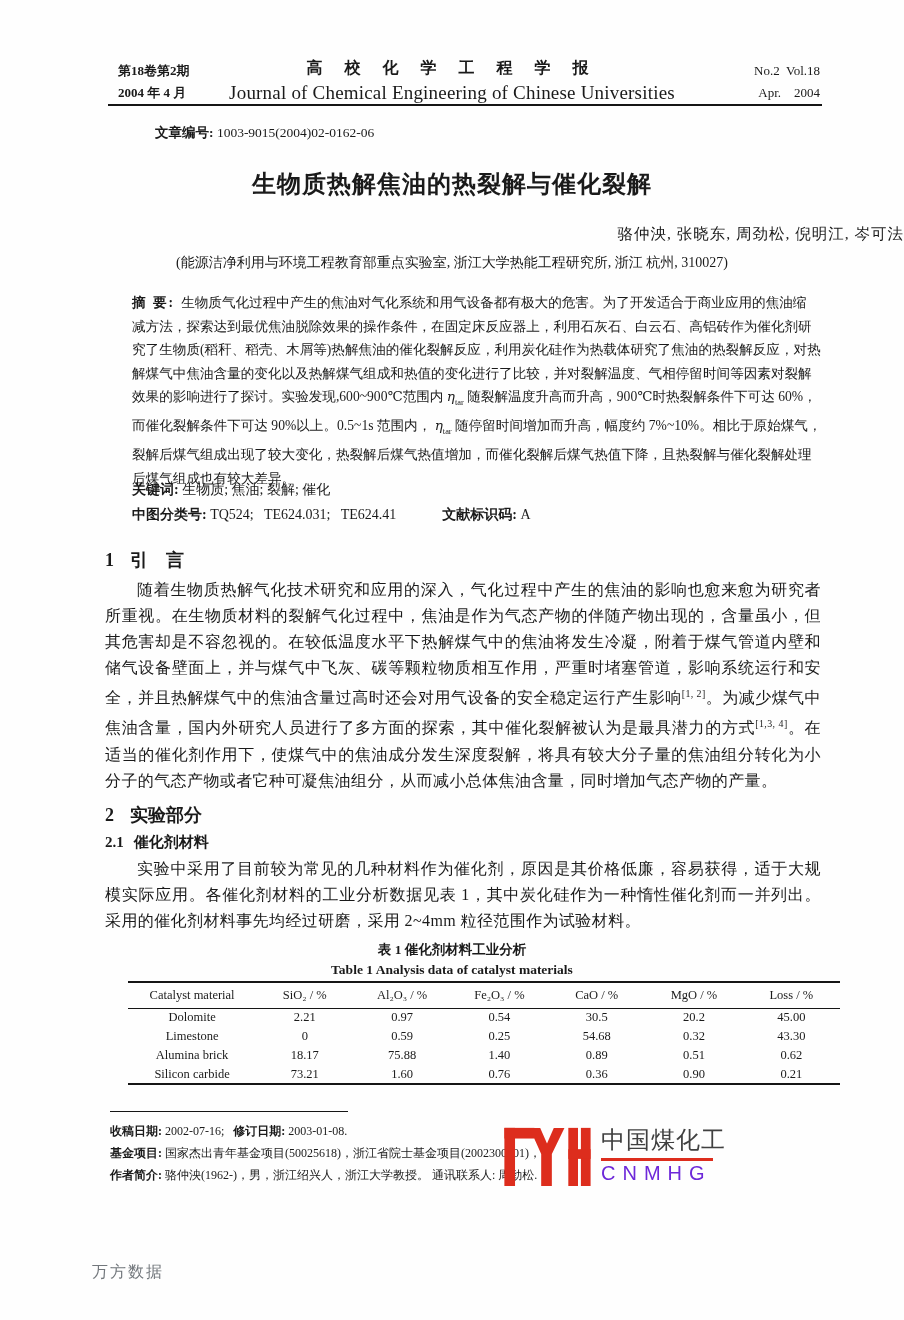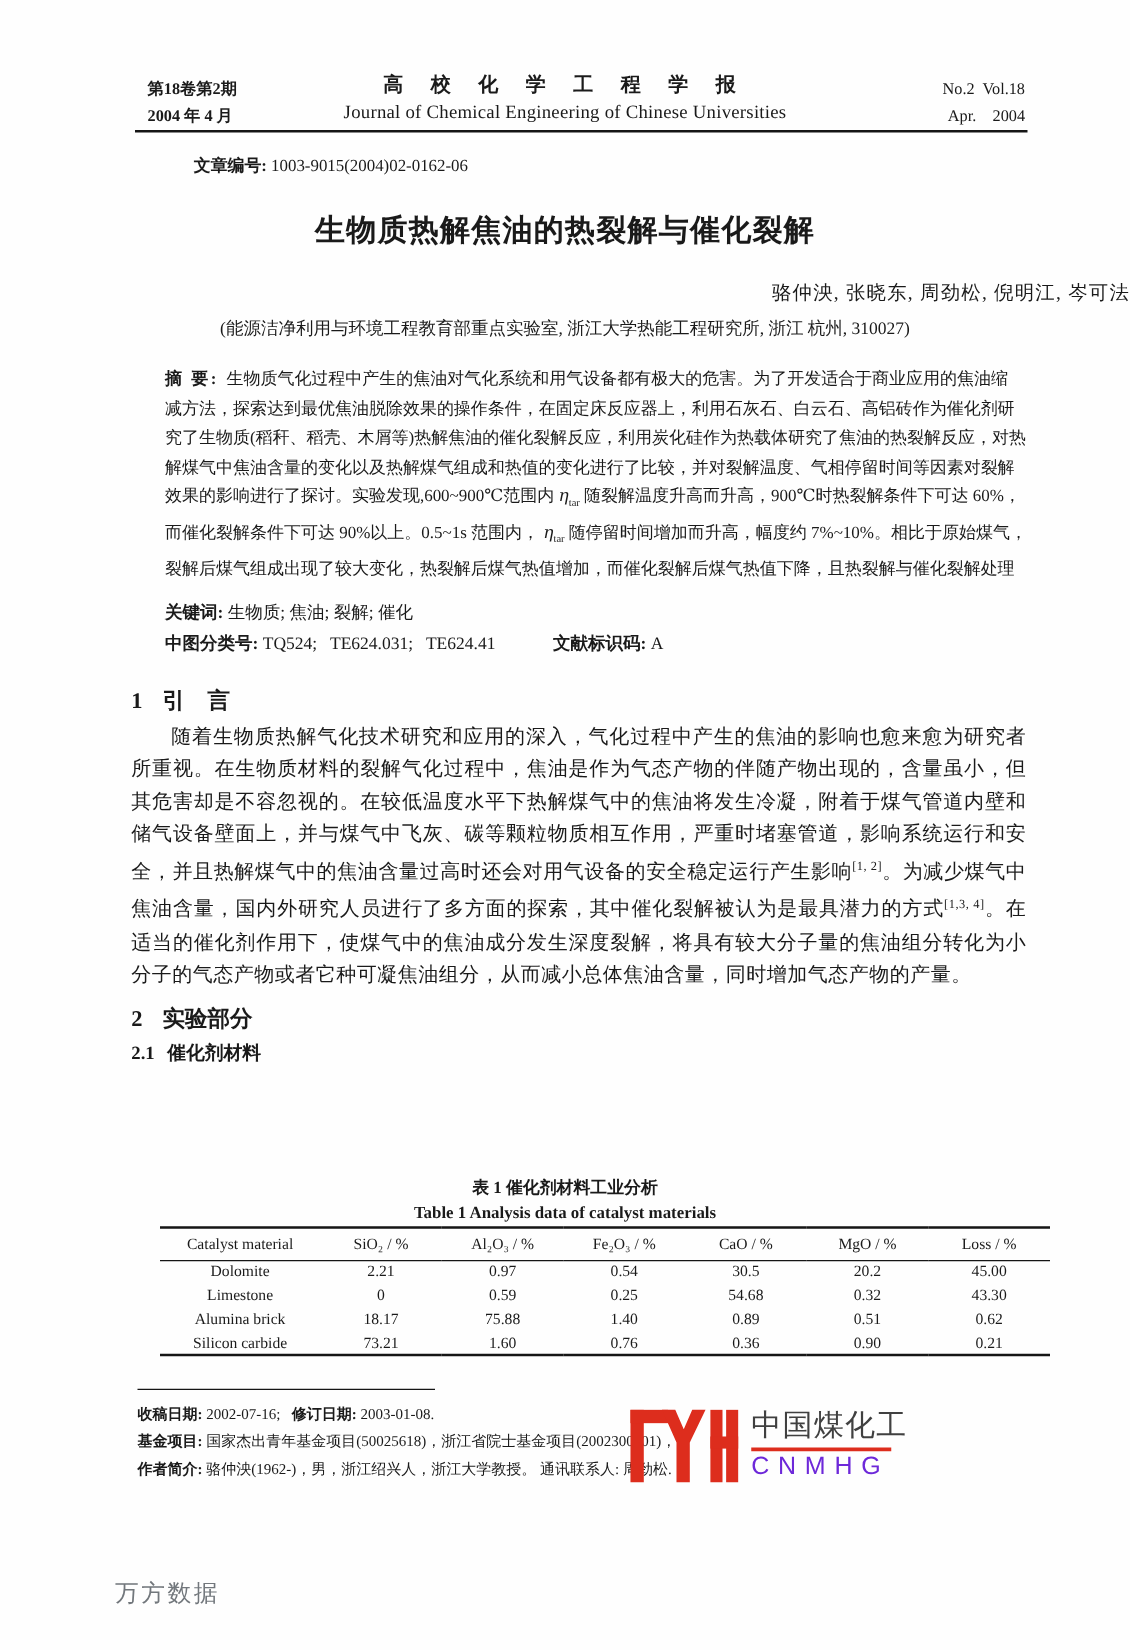--- a/index.html
+++ b/index.html
@@ -7,21 +7,21 @@
   .page {
     position:relative; width:904px; height:1320px; margin:0 auto;
     background:#fefefe; color:#1a1a1a; overflow:hidden;
     font-family:"Liberation Serif","DejaVu Serif",serif;
   }
   .abs-pos { position:absolute; }
   
   .jh-left   { left:118px; top:60px; font-size:13px; font-weight:bold; line-height:22px; white-space:pre; }
   .jh-center { left:0; right:0; top:58px; text-align:center; }
   .jh-cn     { font-size:16px; font-weight:bold; letter-spacing:9px; }
-  .jh-en     { font-size:15px; margin-top:3px; letter-spacing:0.2px; }
+  .jh-en     { font-size:19px; margin-top:3px; letter-spacing:0.2px; }
   .jh-right  { right:84px; top:60px; font-size:13px; text-align:right; line-height:22px; white-space:pre; }
   .jh-rule   { left:108px; top:104px; width:714px; border-top:2.2px solid #151515; }
   
   .artnum    { left:155px; top:124px; font-size:13.5px; }
   .artnum b  { font-weight:bold; }
   .title     { left:0; right:0; top:168px; text-align:center; font-size:24px; font-weight:bold; letter-spacing:1px; }
   .authors   { left:0; right:0; top:224px; text-align:right; font-size:15.5px; letter-spacing:1px; }
   .affil     { left:0; right:0; top:254px; text-align:center; font-size:14px; }
   
   .abstract  { left:132px; top:291px; width:692px; font-size:13.6px; line-height:23.5px; }
@@ -59,21 +59,21 @@
   .fn { left:110px; top:1120px; font-size:12px; line-height:22px; }
   .fn b { font-weight:bold; }
   
   .logo { left:503px; top:1124px; display:flex; align-items:flex-start; }
   .logo-mark { width:88px; height:62px; }
   .logo-text { margin-left:10px; font-family:"Liberation Sans","DejaVu Sans",sans-serif; }
   .logo-cn { font-size:24px; color:#404040; letter-spacing:1px; }
   .logo-underline { width:112px; height:2.5px; background:#dd2d1d; margin-top:2px; }
   .logo-en { font-size:20px; color:#6d28d9; letter-spacing:7px; margin-top:1px; }
   
-  .wanfang { left:92px; top:1262px; font-size:19px; color:#72777c;
+  .wanfang { left:92px; top:1262px; font-size:16px; color:#72777c;
              font-family:"Liberation Sans","DejaVu Sans",sans-serif; letter-spacing:2px; }
 </style>
 </head>
 <body>
 
 <div class="page">
 
   <div class="abs-pos jh-left"><div>第18卷第2期</div><div>2004 年 4 月</div></div>
   <div class="abs-pos jh-center">
     <div class="jh-cn">高 校 化 学 工 程 学 报</div>
@@ -89,30 +89,32 @@
   <div class="abs-pos affil">(能源洁净利用与环境工程教育部重点实验室, 浙江大学热能工程研究所, 浙江 杭州, 310027)</div>
 
   <div class="abs-pos abstract">
     <div><span class="lbl">摘  要:</span><span>生物质气化过程中产生的焦油对气化系统和用气设备都有极大的危害。为了开发适合于商业应用的焦油缩</span></div>
     <div>减方法，探索达到最优焦油脱除效果的操作条件，在固定床反应器上，利用石灰石、白云石、高铝砖作为催化剂研</div>
     <div>究了生物质(稻秆、稻壳、木屑等)热解焦油的催化裂解反应，利用炭化硅作为热载体研究了焦油的热裂解反应，对热</div>
     <div>解煤气中焦油含量的变化以及热解煤气组成和热值的变化进行了比较，并对裂解温度、气相停留时间等因素对裂解</div>
     <div><span>效果的影响进行了探讨。实验发现,600~900℃范围内 </span><span class="eta">η</span><sub>tar</sub><span> 随裂解温度升高而升高，900℃时热裂解条件下可达 60%，</span></div>
     <div><span>而催化裂解条件下可达 90%以上。0.5~1s 范围内， </span><span class="eta">η</span><sub>tar</sub><span> 随停留时间增加而升高，幅度约 7%~10%。相比于原始煤气，</span></div>
     <div>裂解后煤气组成出现了较大变化，热裂解后煤气热值增加，而催化裂解后煤气热值下降，且热裂解与催化裂解处理</div>
+    <div>后煤气组成也有较大差异。</div>
   </div>
 
   <div class="abs-pos kw"><b>关键词:</b> <span>生物质; 焦油; 裂解; 催化</span></div>
   <div class="abs-pos clc" style="white-space:pre-wrap;"><b>中图分类号:</b> <span>TQ524;   TE624.031;   TE624.41</span><b class="doc">文献标识码:</b> <span>A</span></div>
 
   <div class="abs-pos h1 sec1-h"><span class="num">1</span><span>引　言</span></div>
   <p class="abs-pos body-p intro-p"><span>随着生物质热解气化技术研究和应用的深入，气化过程中产生的焦油的影响也愈来愈为研究者所重视。在生物质材料的裂解气化过程中，焦油是作为气态产物的伴随产物出现的，含量虽小，但其危害却是不容忽视的。在较低温度水平下热解煤气中的焦油将发生冷凝，附着于煤气管道内壁和储气设备壁面上，并与煤气中飞灰、碳等颗粒物质相互作用，严重时堵塞管道，影响系统运行和安全，并且热解煤气中的焦油含量过高时还会对用气设备的安全稳定运行产生影响</span><sup>[1, 2]</sup><span>。为减少煤气中焦油含量，国内外研究人员进行了多方面的探索，其中催化裂解被认为是最具潜力的方式</span><sup>[1,3, 4]</sup><span>。在适当的催化剂作用下，使煤气中的焦油成分发生深度裂解，将具有较大分子量的焦油组分转化为小分子的气态产物或者它种可凝焦油组分，从而减小总体焦油含量，同时增加气态产物的产量。</span></p>
 
   <div class="abs-pos h1 sec2-h"><span class="num">2</span><span>实验部分</span></div>
   <div class="abs-pos h2 sec21-h"><span class="num">2.1</span><span>催化剂材料</span></div>
+  <p class="abs-pos body-p cat-p">实验中采用了目前较为常见的几种材料作为催化剂，原因是其价格低廉，容易获得，适于大规模实际应用。各催化剂材料的工业分析数据见表 1，其中炭化硅作为一种惰性催化剂而一并列出。采用的催化剂材料事先均经过研磨，采用 2~4mm 粒径范围作为试验材料。</p>
 
   <div class="abs-pos cap-cn">表 1   催化剂材料工业分析</div>
   <div class="abs-pos cap-en">Table 1   Analysis data of catalyst materials</div>
   <div class="abs-pos tbl-wrap">
     <table>
       <colgroup>
           <col class="c0">
           <col>
           <col>
           <col>

